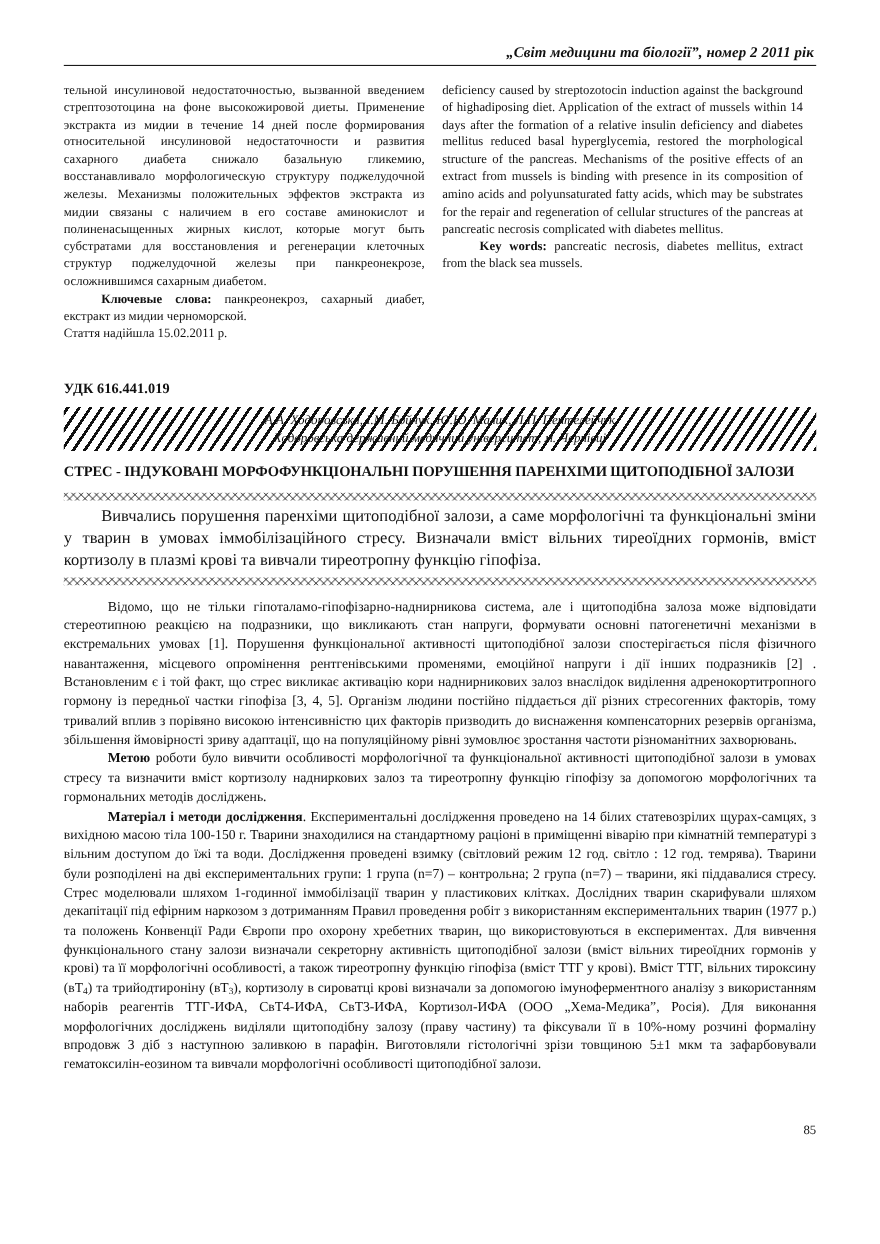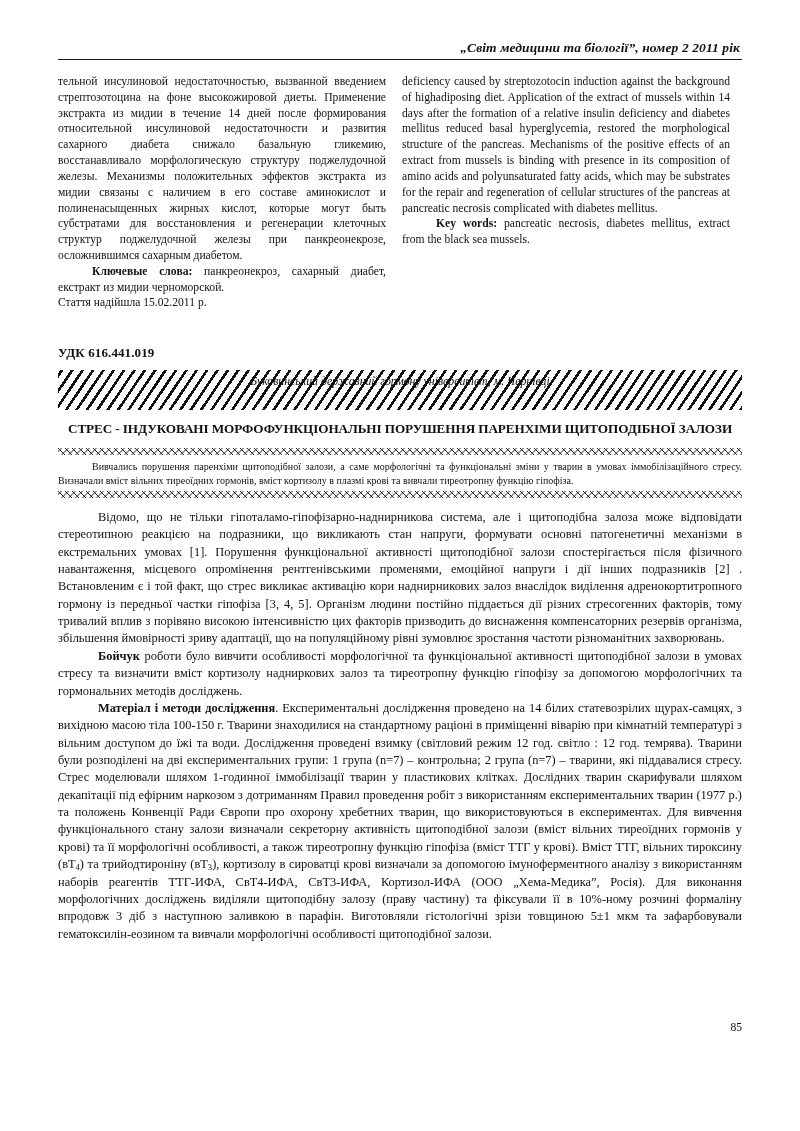--- a/index.html
+++ b/index.html
@@ -84,21 +84,21 @@
     font-size:11.8px;
     line-height:1.42;
     font-style:italic;
     color:#0d0d0d;
     mix-blend-mode:normal;
   }
   .redacted .authors span{display:block;}
 
   
   .artitle{
-    text-align:center;
+    text-align:left;
     font-weight:bold;
     font-size:13.2px;
     line-height:1.28;
     margin:11px 0 10px 0;
     letter-spacing:-0.1px;
   }
 
   
   .zig{
     height:7px;
@@ -106,21 +106,21 @@
     background-image:
       linear-gradient(45deg, transparent 44%, #222 44%, #222 56%, transparent 56%),
       linear-gradient(-45deg, transparent 44%, #222 44%, #222 56%, transparent 56%);
     background-size:7px 7px;
     background-repeat:repeat-x;
     background-position:0 0, 3.5px 0;
   }
 
   
   .abstract{
-    font-size:10px;
+    font-size:15px;
     line-height:1.345;
     text-align:justify;
     padding:5px 0 4px 0;
   }
   .abstract p{margin:0;}
 
   
   .body{
     font-size:12.4px;
     line-height:1.40;
@@ -159,39 +159,40 @@
       <p>deficiency caused by streptozotocin induction against the background of highadiposing diet. Application of the extract of mussels within 14 days after the formation of a relative insulin deficiency and diabetes mellitus reduced basal hyperglycemia, restored the morphological structure of the pancreas. Mechanisms of  the positive effects of an extract from mussels is binding with presence in its composition of amino acids and polyunsaturated fatty acids, which may be substrates for the repair and regeneration of cellular structures of the pancreas at pancreatic necrosis complicated with diabetes mellitus.</p>
       <p class="indent"><span class="kw">Key words:</span><span> pancreatic necrosis, diabetes mellitus, extract from the black sea mussels.</span></p>
     </div>
 
   </div>
 
   <div class="udk">УДК 616.441.019</div>
 
   <div class="redacted">
     <div class="authors">
-      <span>Буковинський державний гормону університет, м. Чернівці</span>
+      <span>А.А. Ходоровська, І.М. Бойчук, Ю.Ю. Малик, Л.П. Пентелейчук</span>
+      <span>Ходоровська державний медичний університет, м. Чернівці</span>
     </div>
   </div>
 
   <div class="artitle">СТРЕС - ІНДУКОВАНІ МОРФОФУНКЦІОНАЛЬНІ ПОРУШЕННЯ ПАРЕНХІМИ ЩИТОПОДІБНОЇ ЗАЛОЗИ</div>
 
   <div class="zig"></div>
 
   <div class="abstract">
     <p class="indent">Вивчались порушення  паренхіми щитоподібної залози, а саме морфологічні та функціональні зміни у тварин в умовах іммобілізаційного стресу. Визначали вміст вільних тиреоїдних гормонів, вміст кортизолу в плазмі крові та вивчали тиреотропну функцію гіпофіза.</p>
   </div>
 
   <div class="zig"></div>
 
   <div class="body">
 
     <p>Відомо, що не тільки гіпоталамо-гіпофізарно-наднирникова система, але і щитоподібна залоза може відповідати стереотипною реакцією на подразники, що викликають стан напруги, формувати основні патогенетичні механізми в екстремальних умовах [1]. Порушення функціональної активності щитоподібної залози спостерігається після фізичного навантаження, місцевого опромінення рентгенівськими променями, емоційної напруги і дії інших подразників [2] . Встановленим є і той факт, що стрес  викликає активацію кори наднирникових залоз внаслідок виділення адренокортитропного гормону із передньої частки гіпофіза [3, 4, 5]. Організм людини постійно піддається дії різних стресогенних факторів, тому тривалий вплив з порівяно високою інтенсивністю цих факторів призводить до виснаження компенсаторних резервів організма, збільшення ймовірності зриву адаптації, що на популяційному рівні зумовлює зростання частоти різноманітних захворювань.</p>
 
-    <p><span class="lead">Бойчук</span><span> роботи було вивчити особливості морфологічної та функціональної активності щитоподібної залози в умовах стресу та визначити вміст кортизолу надниркових залоз та тиреотропну функцію гіпофізу за допомогою морфологічних та гормональних методів досліджень.</span></p>
+    <p><span class="lead">Метою</span><span> роботи було вивчити особливості морфологічної та функціональної активності щитоподібної залози в умовах стресу та визначити вміст кортизолу надниркових залоз та тиреотропну функцію гіпофізу за допомогою морфологічних та гормональних методів досліджень.</span></p>
 
     <p><span class="lead">Матеріал і методи дослідження</span><span>. Експериментальні дослідження проведено на 14 білих статевозрілих щурах-самцях, з вихідною масою тіла 100-150 г. Тварини знаходилися на стандартному раціоні в приміщенні віварію при кімнатній температурі з вільним доступом до їжі та води. Дослідження проведені взимку (світловий режим 12 год. світло : 12 год. темрява). Тварини були розподілені на дві експериментальних групи: 1 група (n=7) – контрольна; 2 група (n=7) – тварини, які піддавалися стресу. Стрес моделювали шляхом 1-годинної іммобілізації тварин у пластикових клітках. Дослідних тварин скарифували шляхом декапітації під ефірним наркозом з дотриманням Правил проведення робіт з використанням експериментальних тварин (1977 р.) та положень Конвенції Ради Європи про охорону хребетних тварин, що використовуються в експериментах. Для вивчення  функціонального стану залози визначали секреторну активність щитоподібної залози (вміст вільних тиреоїдних гормонів у крові) та її морфологічні особливості, а також тиреотропну функцію гіпофіза (вміст ТТГ у крові). Вміст ТТГ, вільних тироксину (вТ</span><sub>4</sub><span>) та трийодтироніну (вТ</span><sub>3</sub><span>), кортизолу в сироватці крові визначали за допомогою імуноферментного аналізу з використанням наборів реагентів ТТГ-ИФА, СвТ4-ИФА, СвТ3-ИФА, Кортизол-ИФА (ООО „Хема-Медика”, Росія). Для виконання морфологічних досліджень виділяли щитоподібну залозу (праву частину) та фіксували її в 10%-ному розчині формаліну впродовж 3 діб з наступною заливкою в парафін. Виготовляли гістологічні зрізи товщиною 5±1 мкм та зафарбовували гематоксилін-еозином та вивчали морфологічні особливості щитоподібної залози.</span></p>
 
   </div>
 
   <div class="folio">85</div>
 
 </div>
 
 </body></html>

